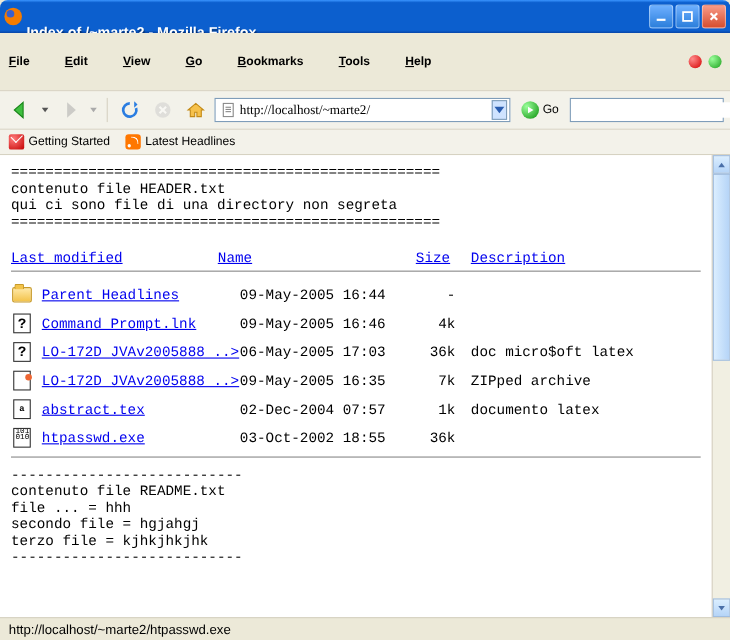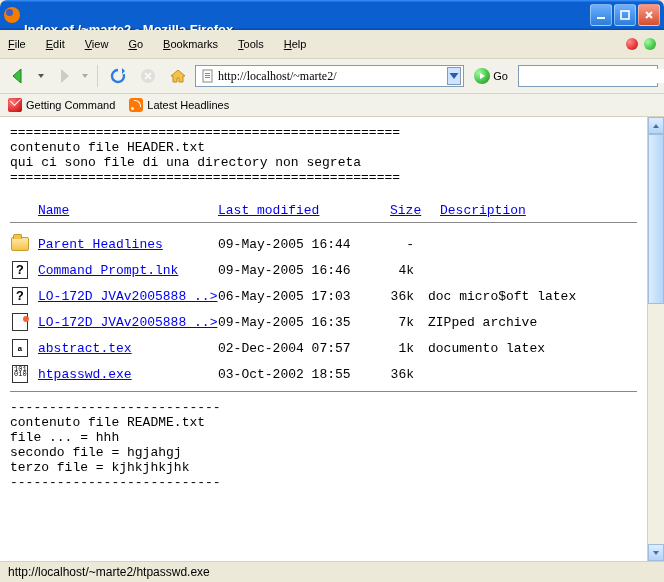--- a/index.html
+++ b/index.html
@@ -10,21 +10,21 @@
 .titlebar .ff-icon { width: 16px; height: 16px; margin-right: 4px; background: #f57c00; border-radius: 50%; position: relative; display:inline-block;}
 .titlebar .ff-icon::after{content:"";position:absolute;width:7px;height:7px;background:#3a5fcd;border-radius:50%;top:2px;left:2px;}
 .title-text { flex: 1; text-shadow: 1px 1px 1px rgba(0,0,0,.4); margin-top: 28px;}
 .winbtns { display: flex; gap: 2px; }
 .winbtn { width: 22px; height: 22px; border-radius: 3px; border: 1px solid #fff6; display:flex; align-items:center; justify-content:center; font-family: Arial; font-weight:bold; cursor:pointer;}
 .winbtn.min,.winbtn.max{ background: linear-gradient(#6eb0ff,#2b7edb);}
 .winbtn.close{ background: linear-gradient(#f89b88,#d64d2f); }
 .winbtn svg{width:12px;height:12px;}
 
 
-.menubar { background: #ece9d8; padding: 8px 8px; display:flex; align-items:center; gap: 20px; border-bottom:1px solid #d6d2c2;}
+.menubar { background: #ece9d8; padding: 20px 8px; display:flex; align-items:center; gap: 32px; border-bottom:1px solid #d6d2c2;font-weight:bold;}
 .menu-item { cursor: pointer; }
 .menu-item u{text-decoration:underline;}
 .rh{margin-left:auto;display:flex;gap:6px;}
 .rh-dot{width:12px;height:12px;border-radius:50%;}
 .rh-dot.red{background:radial-gradient(circle at 30% 30%,#ff8a8a,#d40000);}
 .rh-dot.green{background:radial-gradient(circle at 30% 30%,#9bff9b,#1a9e1a);}
 
 
 .toolbar{background:#f3f2ea;padding:4px 6px;display:flex;align-items:center;gap:4px;border-bottom:1px solid #d6d2c2;}
 .tbtn{width:26px;height:26px;display:flex;align-items:center;justify-content:center;border-radius:3px;cursor:pointer;}
@@ -192,39 +192,39 @@
         <path d="M1 6c0-3 2-5 5-5s6 2 6 5v5" fill="none" stroke="#1a5fd6" stroke-width="1.8"></path>
         <path d="M4 6a2 2 0 1 1 0 .01" fill="none" stroke="#d62d2d" stroke-width="1.6"></path>
       </svg>
     <input type="text" value="" style="">
   </div>
 </div>
 
 <div class="bmbar">
   <div class="bm">
     <span class="bm-ic red"></span>
-    <span>Getting Command</span>
+    <span>Getting Started</span>
   </div>
   <div class="bm">
     <span class="bm-ic feed"></span>
     <span>Latest Headlines</span>
   </div>
 </div>
 
 <div class="content-wrap">
   <div class="content">
     <pre>==================================================
 contenuto file HEADER.txt
 qui ci sono file di una directory non segreta
 ==================================================</pre>
 
     <div class="head-row">
+      <span style="width:160px;margin-left:0;"><a class="head-link">Last modified</a></span>
       <span style="margin-left:28px;width:180px;"><a class="head-link">Name</a></span>
-      <span style="width:160px;margin-left:0;"><a class="head-link">Last modified</a></span>
-      <span style="width:50px;margin-left:12px;"><a class="head-link">Size</a></span>
+      <span style="width:50px;margin-left:0;"><a class="head-link">Size</a></span>
       <span style="margin-left:0;"><a class="head-link">Description</a></span>
     </div>
     <hr class="thin">
 
     <div id="file-rows">
         <div class="row">
           <span class="ficon">
             <div class="ic-folder"></div>
           </span>
           <span class="fname"><a>Parent Headlines</a></span>

